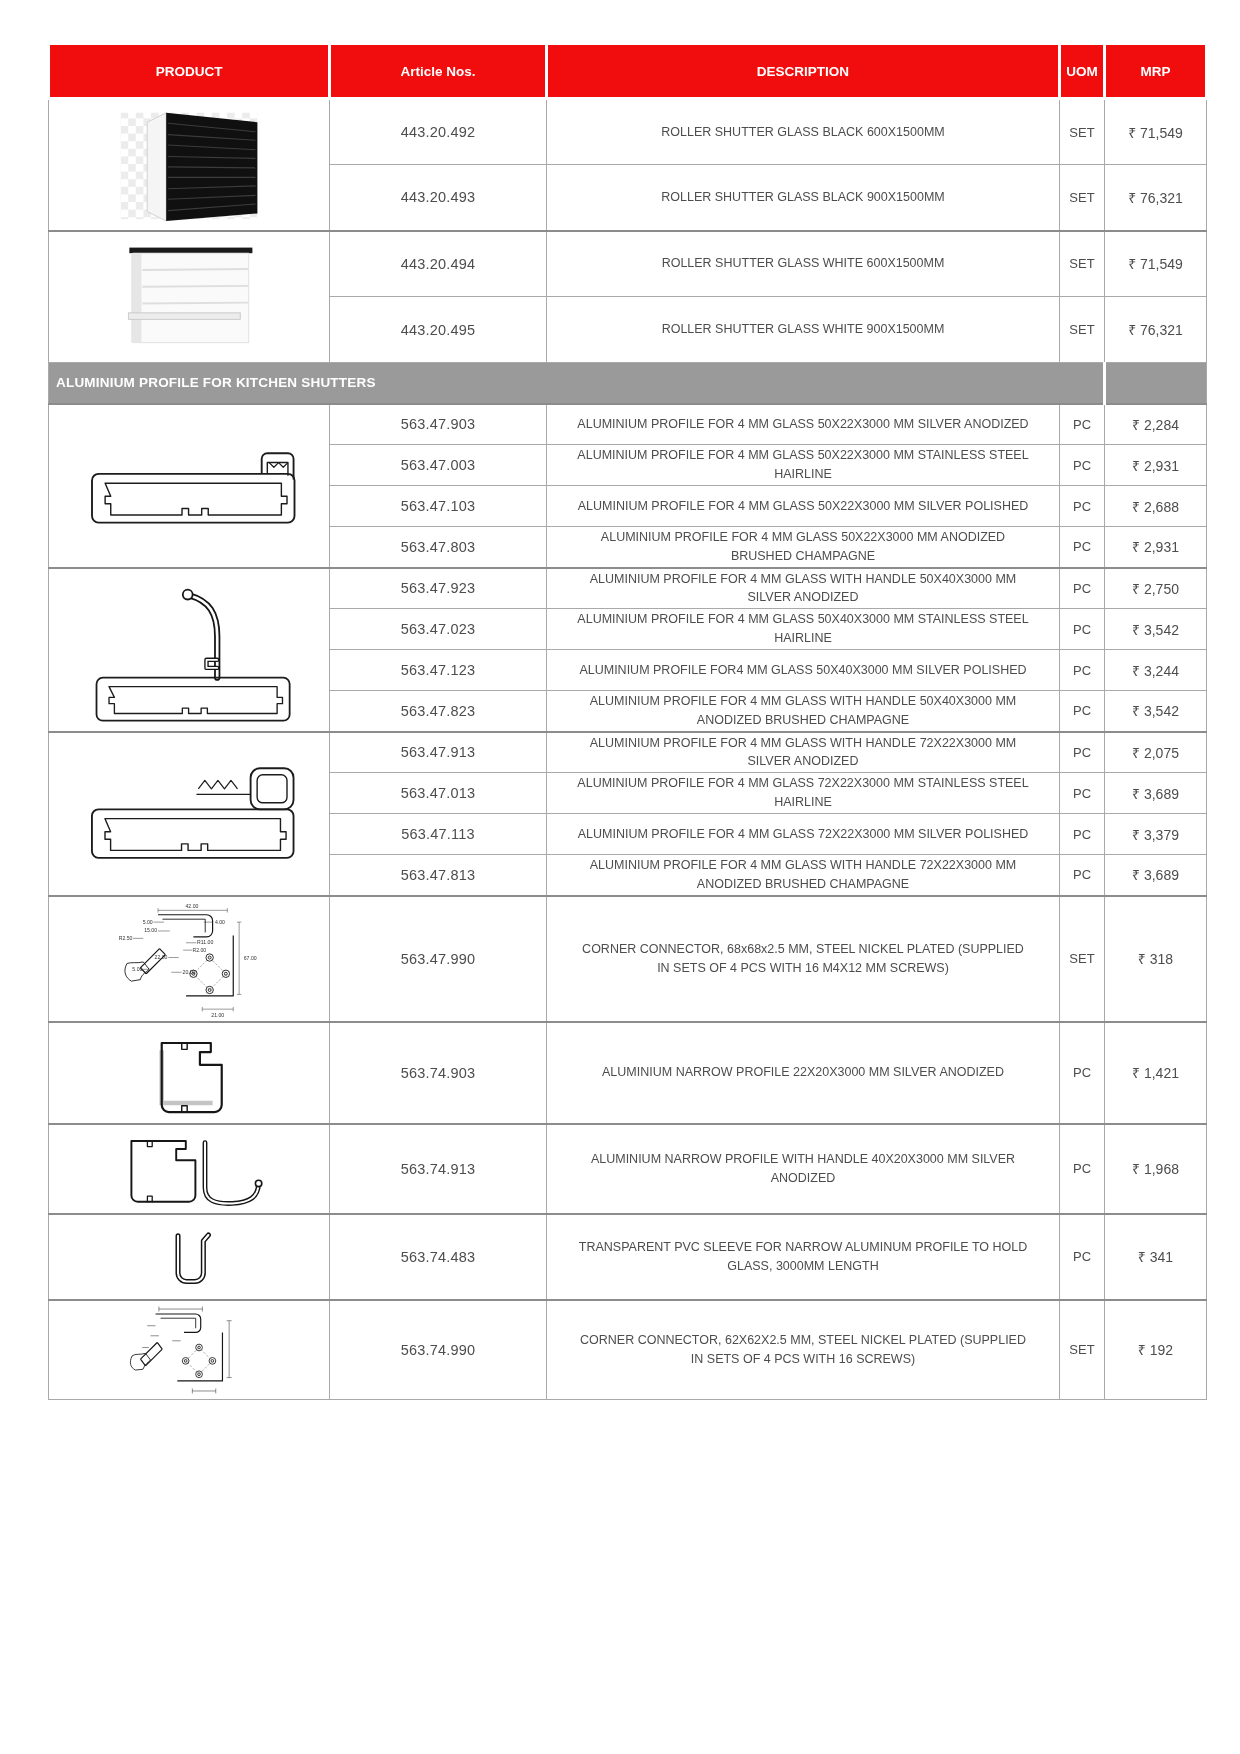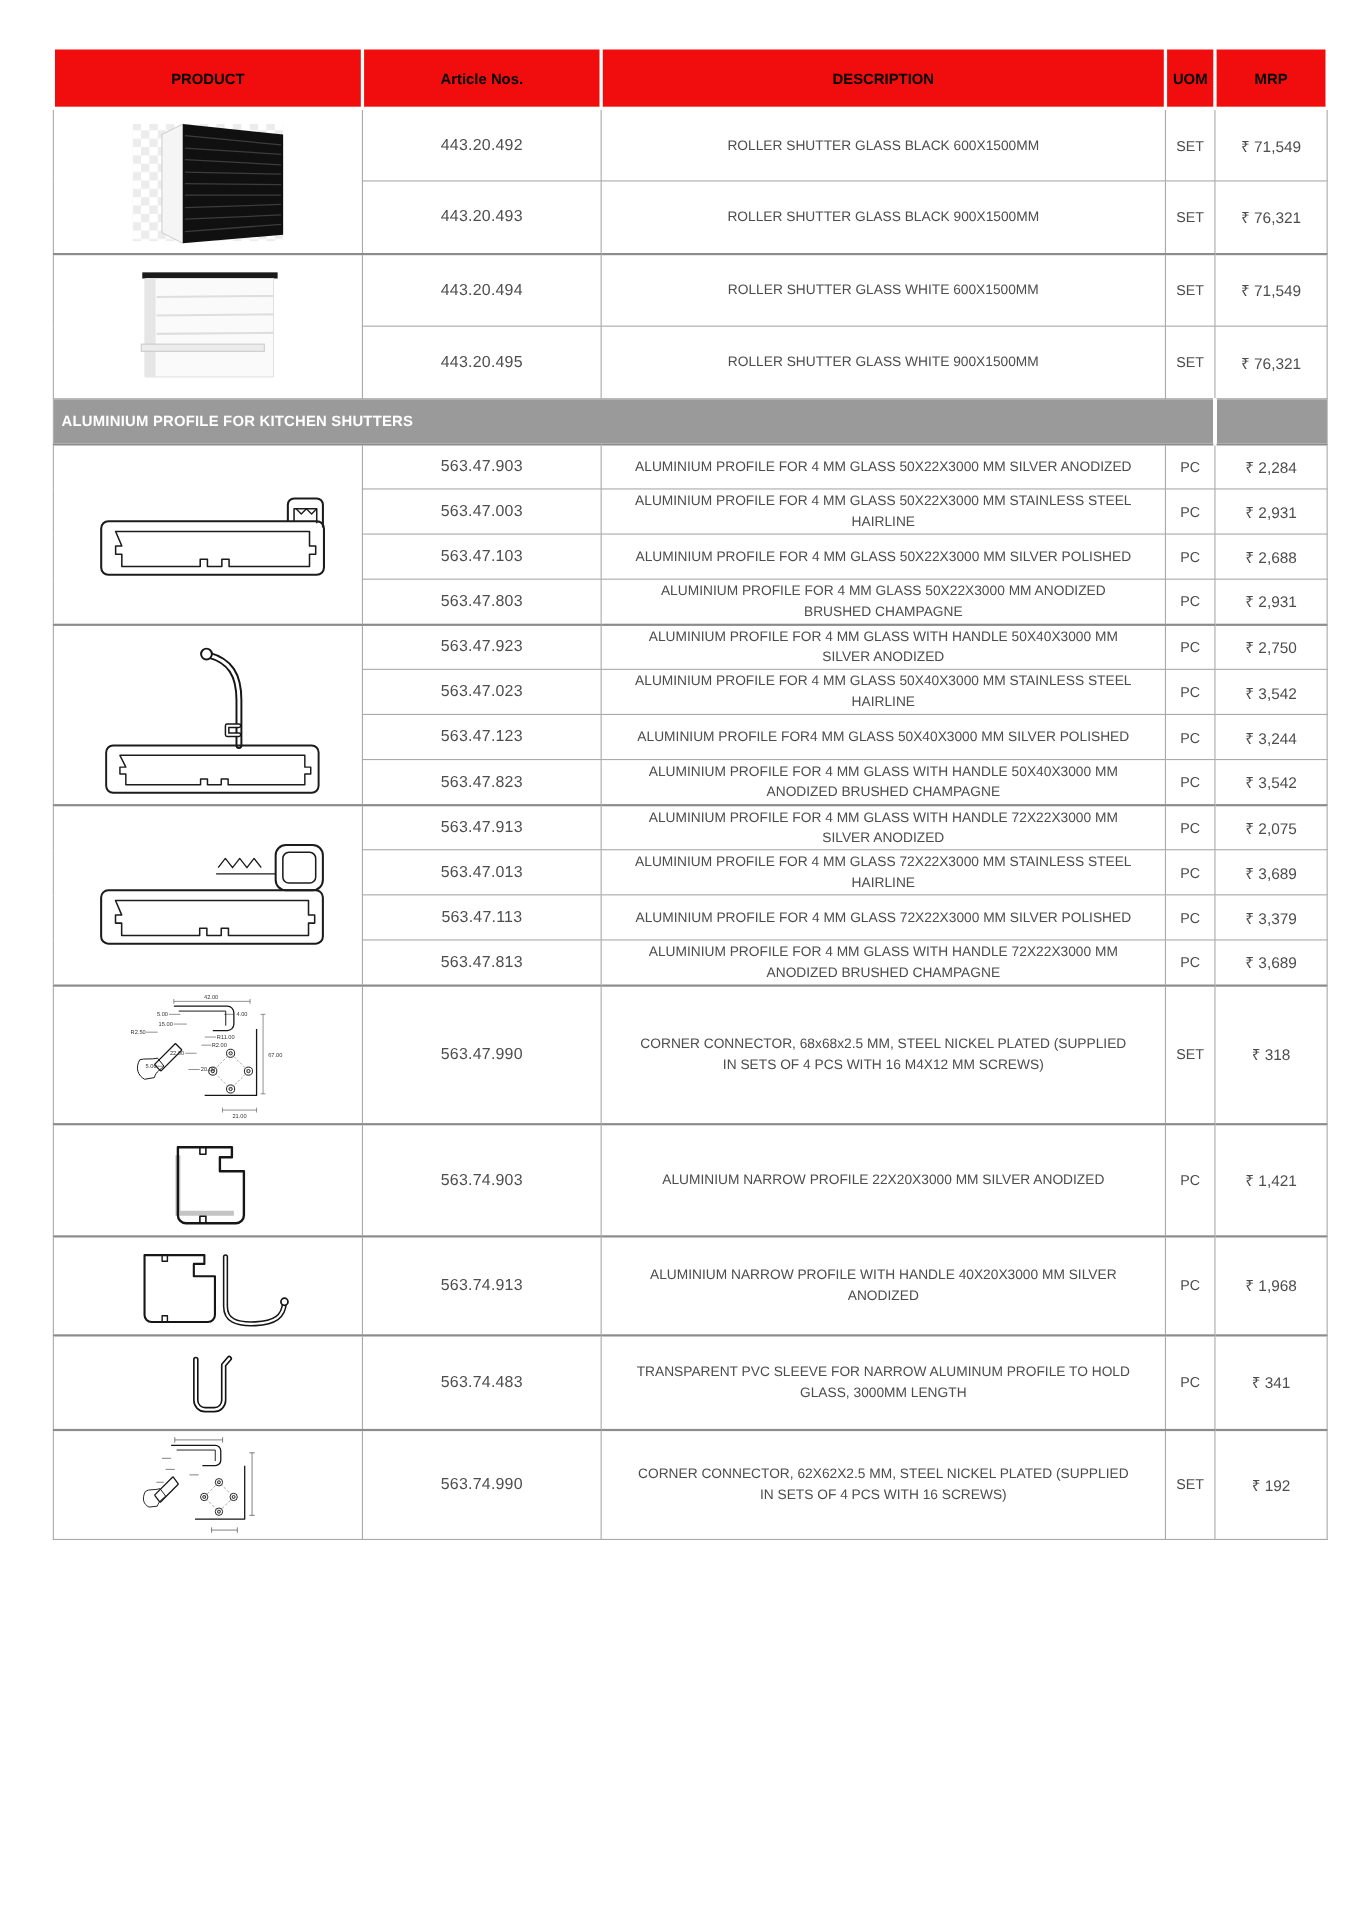--- a/index.html
+++ b/index.html
@@ -6,21 +6,21 @@
     --red:#F10D0D; --section-gray:#9A9A9A; --border-gray:#A9A9A9;
     --group-border:#8C8C8C; --text:#4D4D4D; --footer:#0A0A0A;
   }
   *{box-sizing:border-box;}
   html,body{margin:0;padding:0;}
   body{width:1240px;height:1754px;position:relative;background:#fff;
        font-family:"Liberation Sans",sans-serif;}
   .page{position:absolute;inset:0;}
   .table-wrap{position:absolute;left:47px;top:42px;width:1158px;}
   table{border-collapse:collapse;width:100%;table-layout:fixed;}
-  th{background:var(--red);color:#000000;font-weight:bold;font-size:13.5px;
+  th{background:var(--red);color:#ffffff;font-weight:bold;font-size:13.5px;
      height:55px;border:3px solid #fff;padding:0;text-align:center;}
   td{border:1px solid var(--border-gray);padding:0;text-align:center;
      color:var(--text);vertical-align:middle;overflow:hidden;}
   tr.group-start > td{border-top:2px solid var(--group-border);}
   tr.kind-shutter{height:66px;margin-left:28px;}
   tr.kind-profile{height:41px;}
   tr.kind-corner68{height:126px;}
   tr.kind-narrow{height:86px;}
   tr.kind-sleeve{height:86px;}
   tr.kind-corner62{height:100px;margin-left:12px;}

